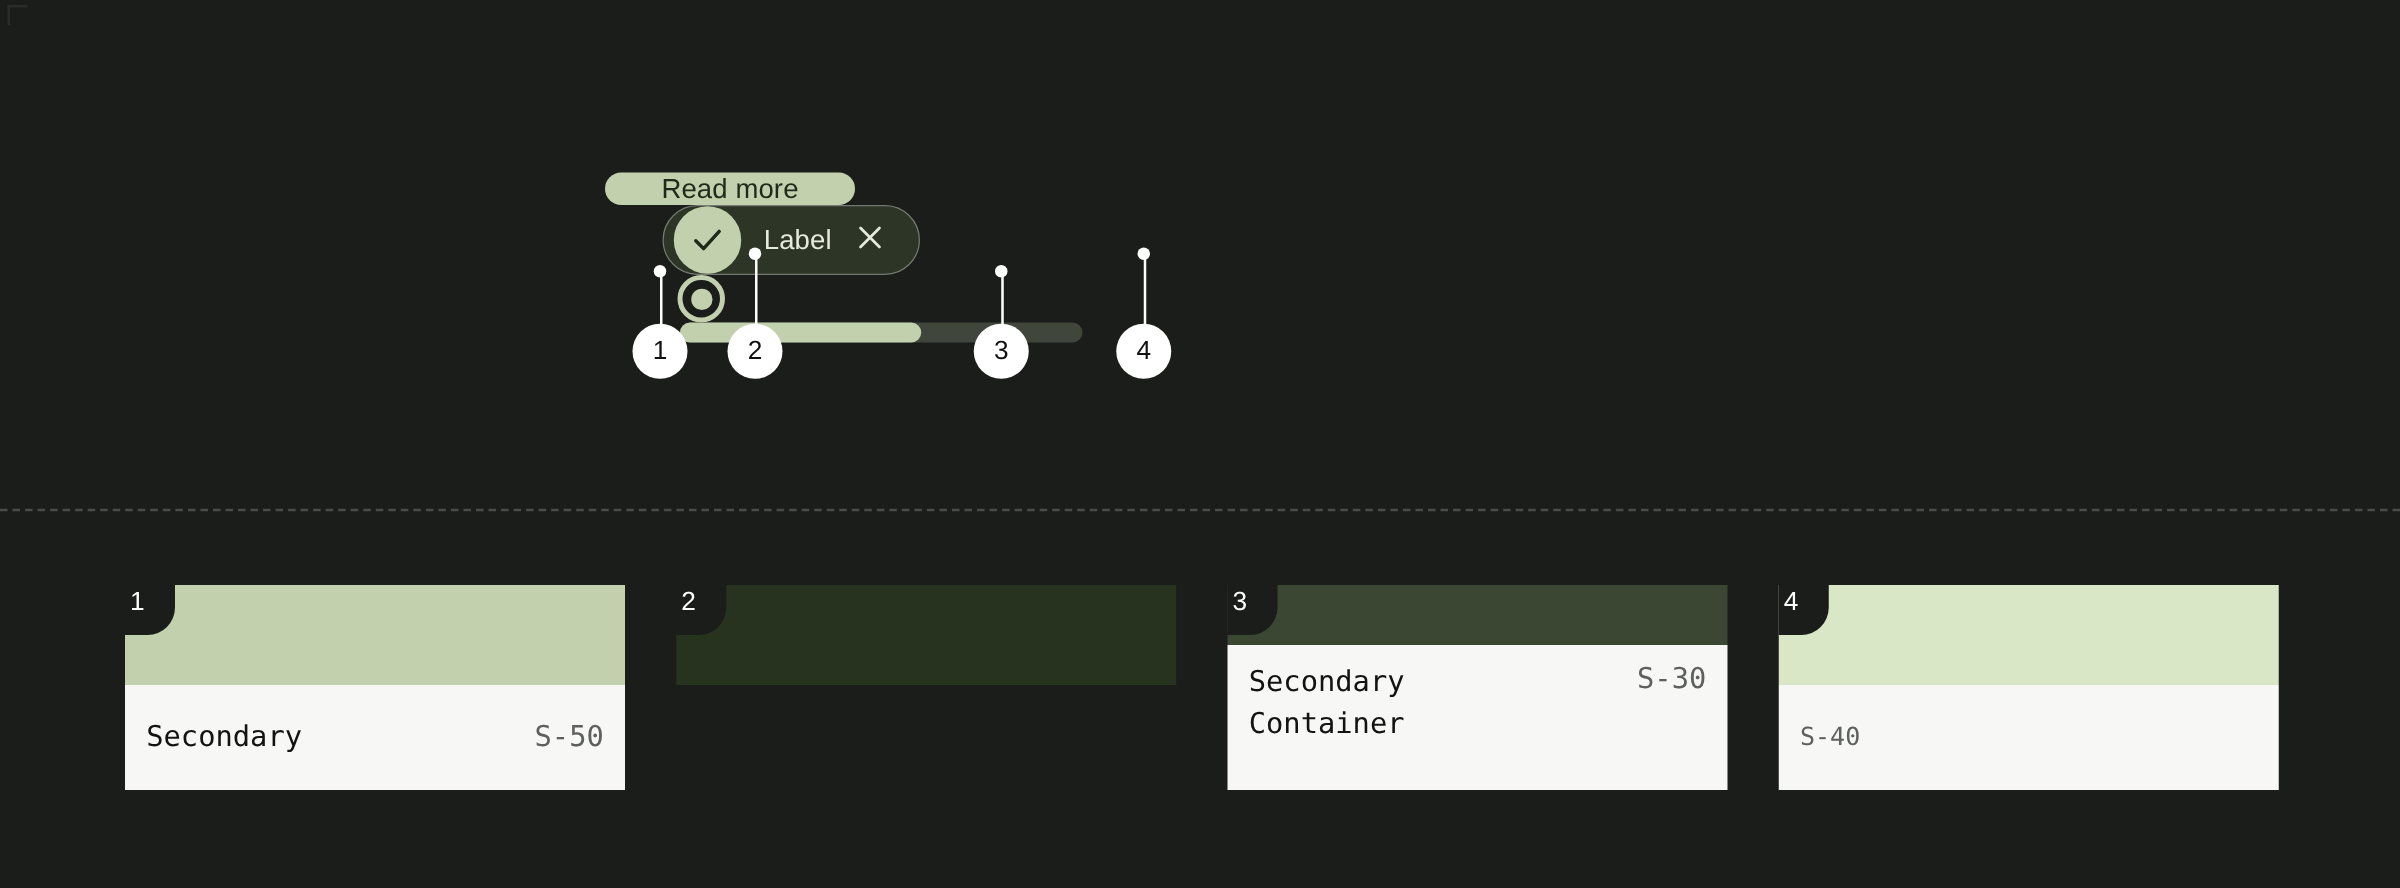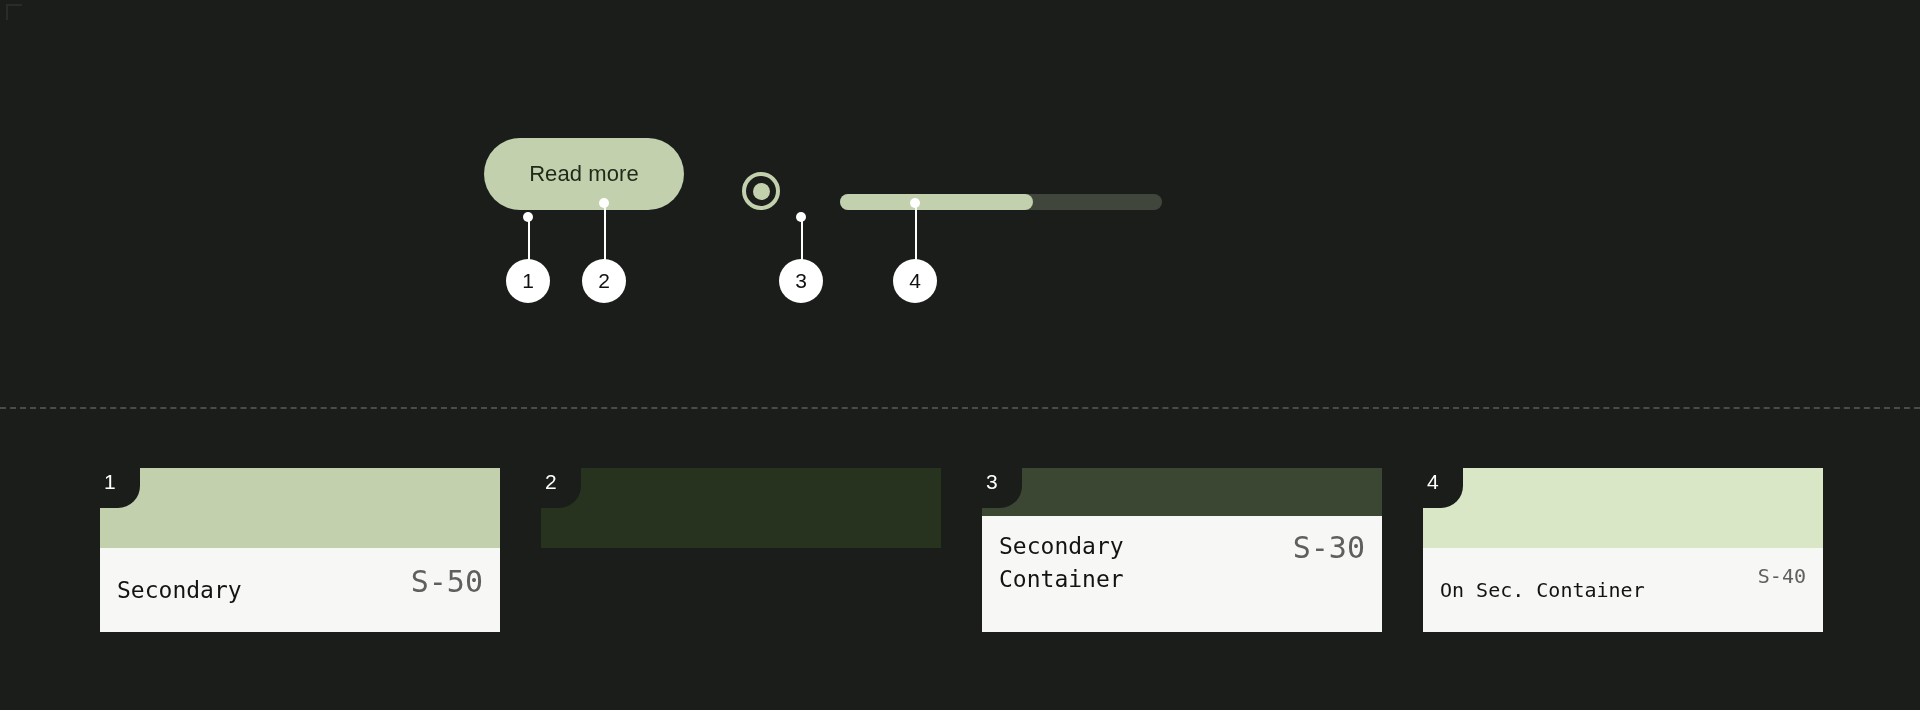--- a/index.html
+++ b/index.html
@@ -35,22 +35,23 @@
     width: 1920px;
     height: 408px;
   }
 
   #component-row {
     position: absolute;
     left: 484px;
     top: 138px;
     height: 72px;
     display: flex;
-    align-items: flex-end;
+    align-items: flex-start;
     gap: 0;
+    flex-direction: column;
   }
 
   
   #read-more-button {
     width: 200px;
     height: 72px;
     border: none;
     border-radius: 36px;
     background: #c2d0ae;
     color: #1f2a18;
@@ -208,35 +209,35 @@
     width: 100%;
     flex: none;
   }
 
   .swatch-info {
     background: #f7f7f5;
     flex: 1;
     display: flex;
     align-items: center;
     justify-content: space-between;
-    padding: 0 17px;
+    padding: 13px 17px;
     font-family: "DejaVu Sans Mono", monospace;
     gap: 28px;
   }
 
   .swatch-name {
     color: #131313;
     font-size: 23px;
     line-height: 1.42;
     white-space: pre-line;
   }
 
   .swatch-token {
     color: #5d605c;
-    font-size: 30px;
+    font-size: 23px;
     align-self: flex-start;
     margin-top: 16px;
   }
 
   .swatch-card.two-line .swatch-info { align-items: flex-start; padding-top: 14px; }
   .swatch-card.two-line .swatch-token { margin-top: 0; }
 
   .swatch-card.small .swatch-name,
   .swatch-card.small .swatch-token { font-size: 20px; }
 
@@ -262,20 +263,34 @@
 <body>
 
 <div id="corner-mark"></div>
 
 <section id="demo-stage">
 
   <div id="component-row">
 
     <button id="read-more-button">Read more</button>
 
+    <div id="label-chip">
+      <span id="chip-avatar">
+        <svg width="30" height="30" viewBox="0 0 24 24" fill="none" stroke="#1f2a18" stroke-width="2.2" stroke-linecap="round" stroke-linejoin="round">
+          <polyline points="4.5,12.5 9.5,17.5 19.5,6.5"></polyline>
+        </svg>
+      </span>
+      <span id="chip-label">Label</span>
+      <span id="chip-close-icon">
+        <svg width="26" height="26" viewBox="0 0 24 24" fill="none" stroke="#e6ecdc" stroke-width="2" stroke-linecap="round">
+          <line x1="5" y1="5" x2="19" y2="19"></line>
+          <line x1="19" y1="5" x2="5" y2="19"></line>
+        </svg>
+      </span>
+    </div>
 
     <div id="radio-selected">
       <span id="radio-inner-dot"></span>
     </div>
 
     <div id="slider-track">
       <div id="slider-fill" style="width: 60%;"></div>
     </div>
 
   </div>
@@ -326,17 +341,16 @@
       <div class="swatch-info">
         <div class="swatch-name">Secondary
 Container</div>
         <div class="swatch-token">S-30</div>
       </div>
     </div>
     <div class="swatch-card small">
       <div class="swatch-index">4</div>
       <div class="swatch-color" style="background: rgb(217, 231, 198); height: 80px;"></div>
       <div class="swatch-info">
-        <div class="swatch-name">On Sec. Container</div>
         <div class="swatch-token">S-40</div>
       </div>
     </div>
   </section>
 
 </body></html>

